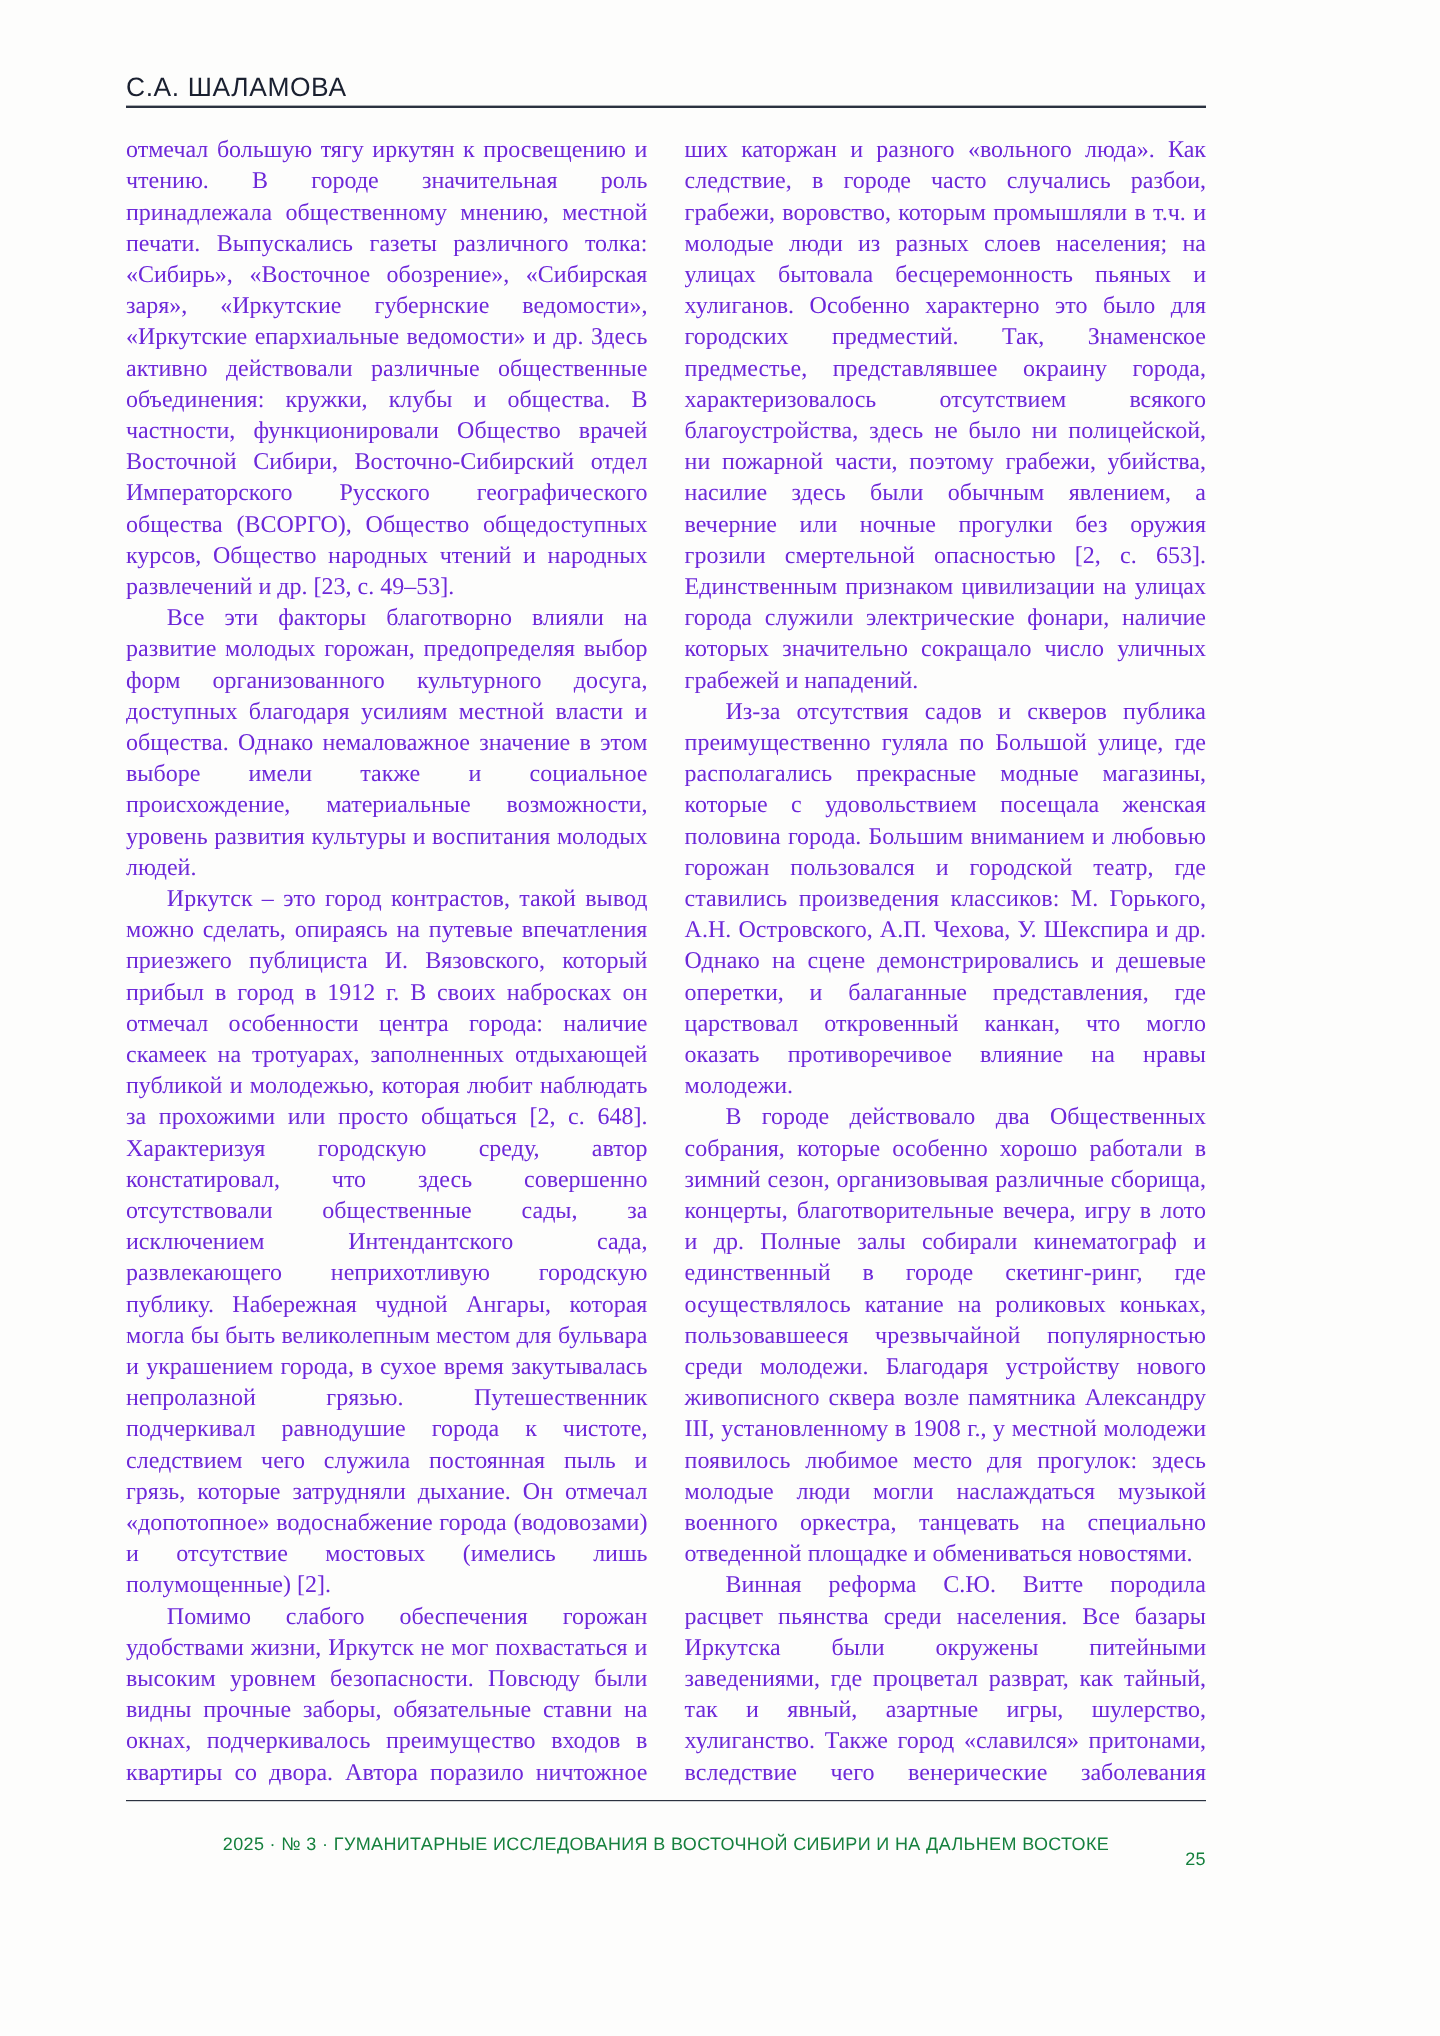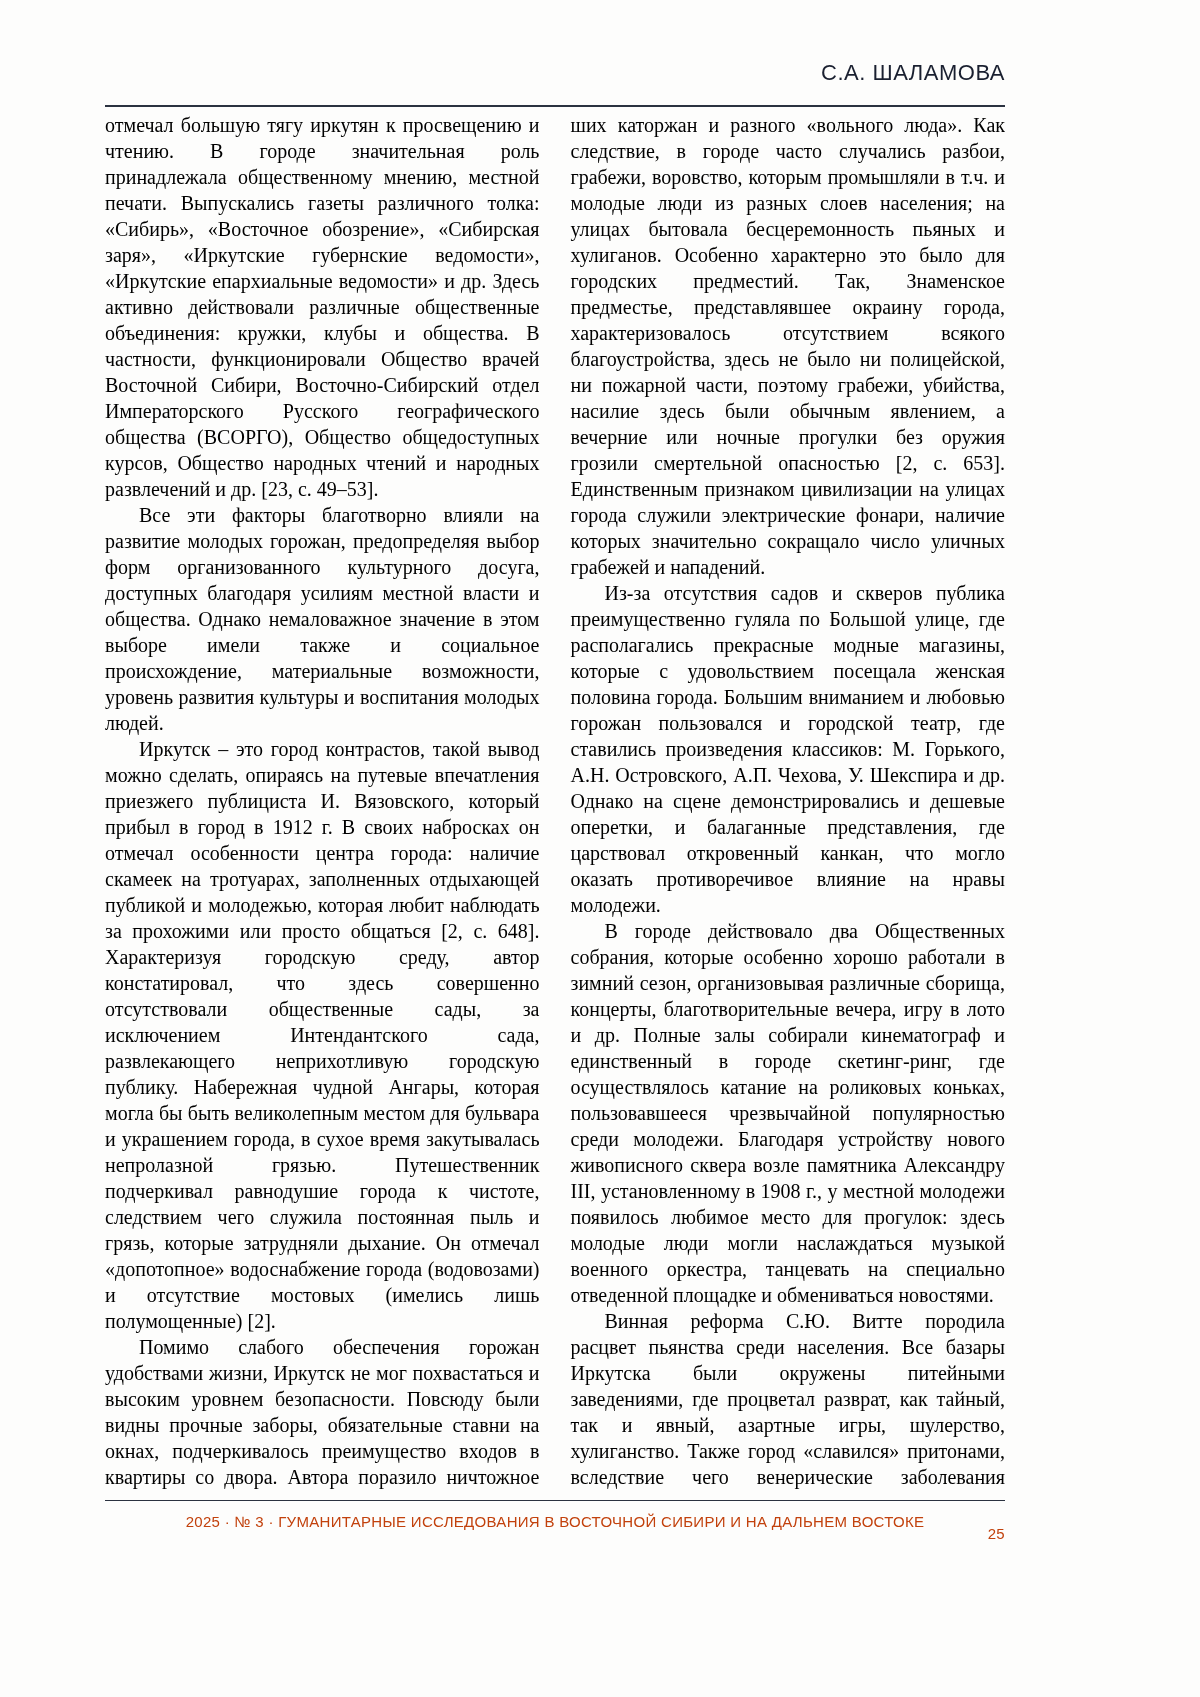--- a/index.html
+++ b/index.html
@@ -13,66 +13,66 @@
     height: 1697px;
     background: #fdfdfc;
     color: #1a2030;
     overflow: hidden;
   }
   .page-header {
     position: absolute;
     left: 105px;
     top: 60px;
     width: 900px;
-    text-align: right;
+    text-align: left;
     font-family: "Liberation Sans", sans-serif;
     font-size: 22px;
     letter-spacing: 0.5px;
     color: #1a2030;
-    padding-bottom: 19px;
+    padding-bottom: 2px;
     border-bottom: 2px solid #2b3240;
   }
   .article-body {
     position: absolute;
     left: 105px;
     top: 112px;
     width: 900px;
     height: 1382px;
     overflow: hidden;
     display: flex;
     gap: 31px;
     font-family: "Liberation Serif", serif;
     font-size: 20px;
     line-height: 26px;
     text-align: justify;
-    color: #000000;
+    color: #6d28d9;
   }
   .text-column {
     flex: 1 1 0;
     min-width: 0;
   }
   .text-column p {
     margin: 0;
     text-indent: 34px;
     hyphens: auto;
     -webkit-hyphens: auto;
   }
   .text-column p.no-indent {
     text-indent: 0;
   }
   .page-footer {
     position: absolute;
     left: 105px;
     top: 1500px;
     width: 900px;
     border-top: 1.5px solid #2b3240;
-    padding-top: 12px;
+    padding-top: 28px;
     font-family: "Liberation Sans", sans-serif;
     font-size: 15px;
-    color: #c2410c;
+    color: #15803d;
   }
   .footer-inner {
     position: relative;
     text-align: center;
     letter-spacing: 0.3px;
   }
   .page-number {
     position: absolute;
     right: 0;
     top: 12px;

